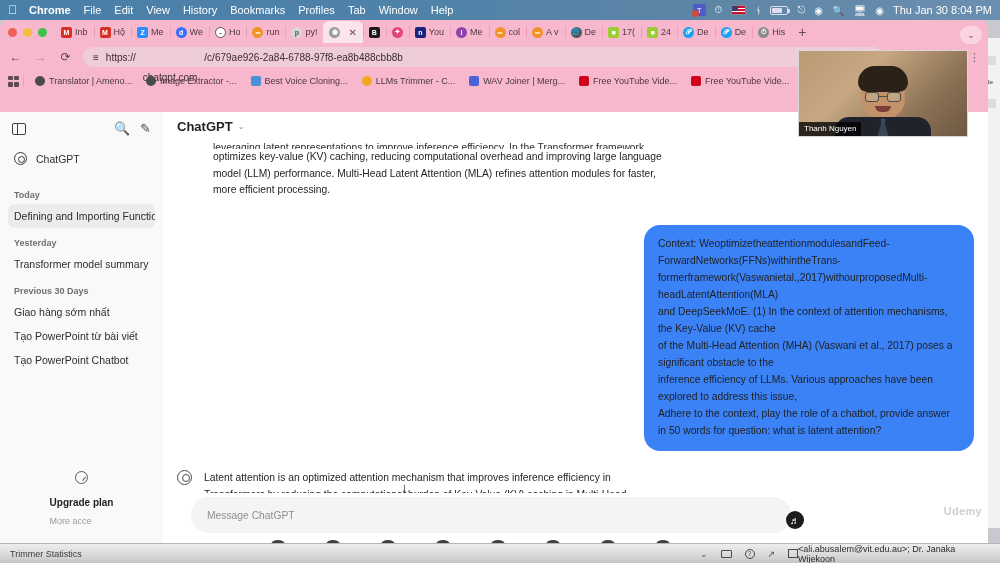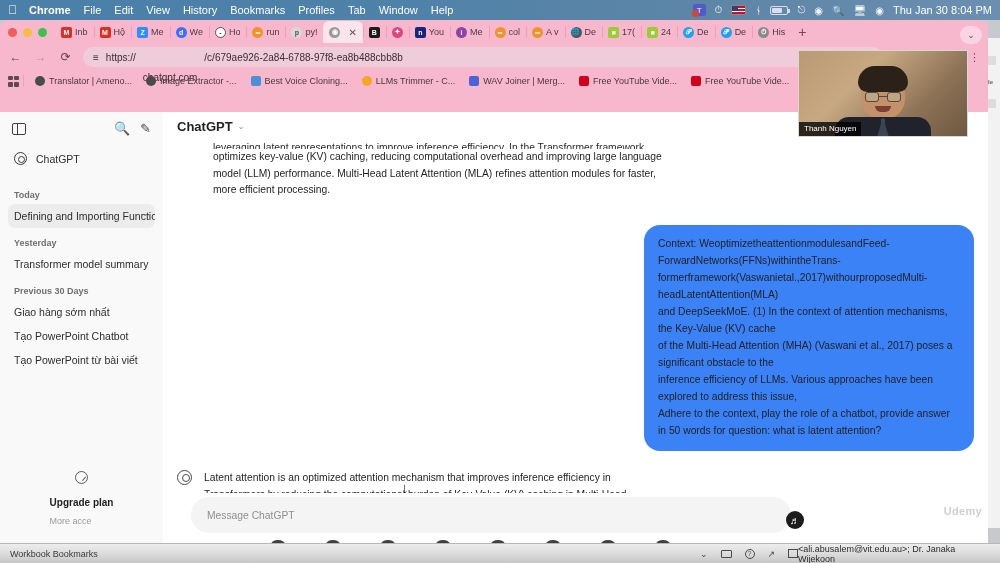--- a/index.html
+++ b/index.html
@@ -456,22 +456,22 @@
         <div class="sb-sections">
           <div class="sb-head">Today</div>
           <div class="sb-chat sel">
             <span>Defining and Importing Functio</span>
             <span class="dots">···</span>
           </div>
           <div class="sb-head">Yesterday</div>
           <div class="sb-chat"><span>Transformer model summary</span></div>
           <div class="sb-head">Previous 30 Days</div>
           <div class="sb-chat"><span>Giao hàng sớm nhất</span></div>
+          <div class="sb-chat"><span>Tạo PowerPoint từ bài viết</span></div>
           <div class="sb-chat"><span>Tạo PowerPoint Chatbot</span></div>
-          <div class="sb-chat"><span>Tạo PowerPoint từ bài viết</span></div>
         </div>
         <div class="sb-bottom">
           <div class="upgrade">
             <span class="up-ic"></span>
             <span>
               <span class="up-t1">Upgrade plan</span><br>
               <span class="up-t2">More acce</span>
             </span>
           </div>
         </div>
@@ -542,21 +542,21 @@
       <i></i>
     <i></i>
       <i></i>
     <i></i>
       <i></i>
     <i></i>
       <i></i>
   </div>
 
   <div class="taskbar">
-    <span class="tb-left">Workbook Bookmarks</span>
+    <span class="tb-left">Trimmer Statistics</span>
     <span class="tb-mid">
       <span class="tb-ic">⌄</span>
       <span class="tb-box"></span>
       <span class="tb-circ">?</span>
       <span class="tb-ic">↗</span>
       <span class="tb-brk"></span>
     </span>
     <span class="tb-right">&lt;ali.abusalem@vit.edu.au&gt;; Dr. Janaka Wijekoon</span>
   </div>
 

